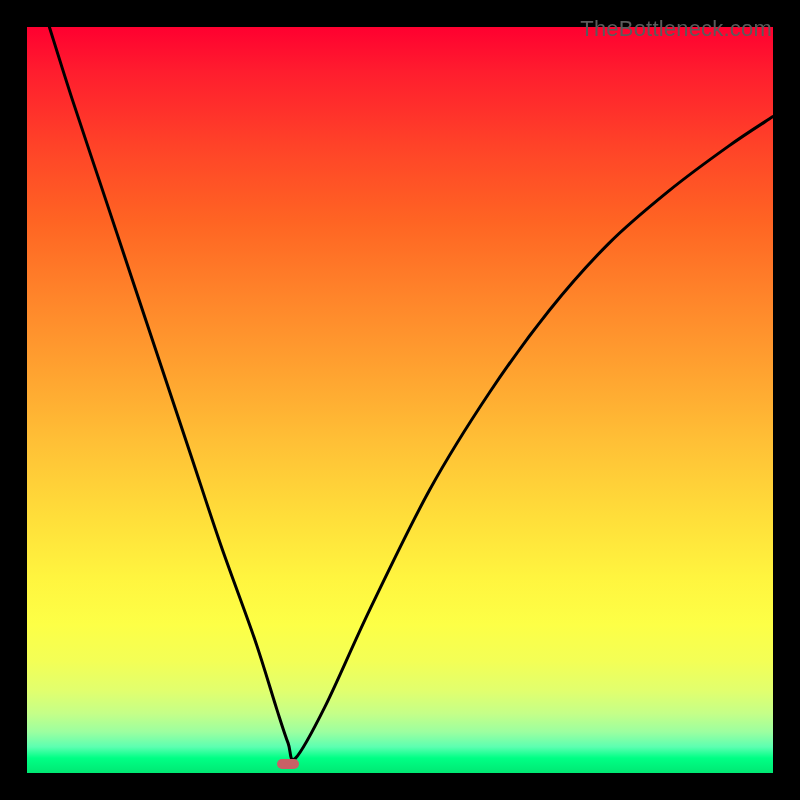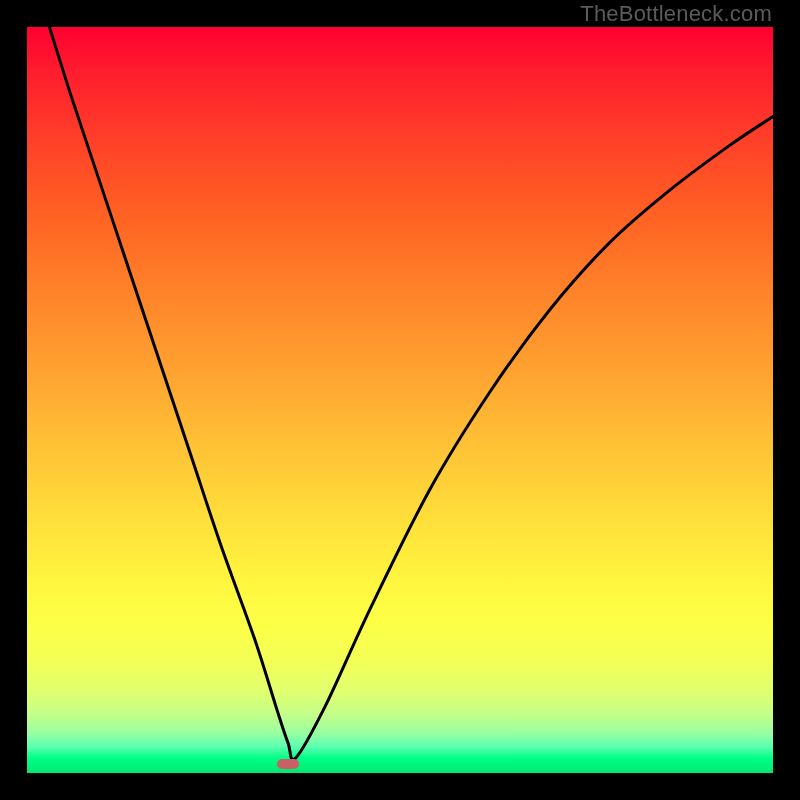--- a/index.html
+++ b/index.html
@@ -1,19 +1,19 @@
 <!DOCTYPE html>
 <html><head>
 <meta charset="utf-8">
 <style>
   * { margin: 0; padding: 0; box-sizing: border-box; }
   body { width: 800px; height: 800px; background: #000; position: relative; font-family: Arial, sans-serif; }
   .attribution {
     position: absolute;
-    top: 1px;
+    top: 16px;
     right: 28px;
     color: #5b5b5b;
     font-size: 22px;
     font-weight: 400;
     letter-spacing: 0.2px;
     z-index: 10;
   }
   .plot-area {
     position: absolute;
     left: 27px;

